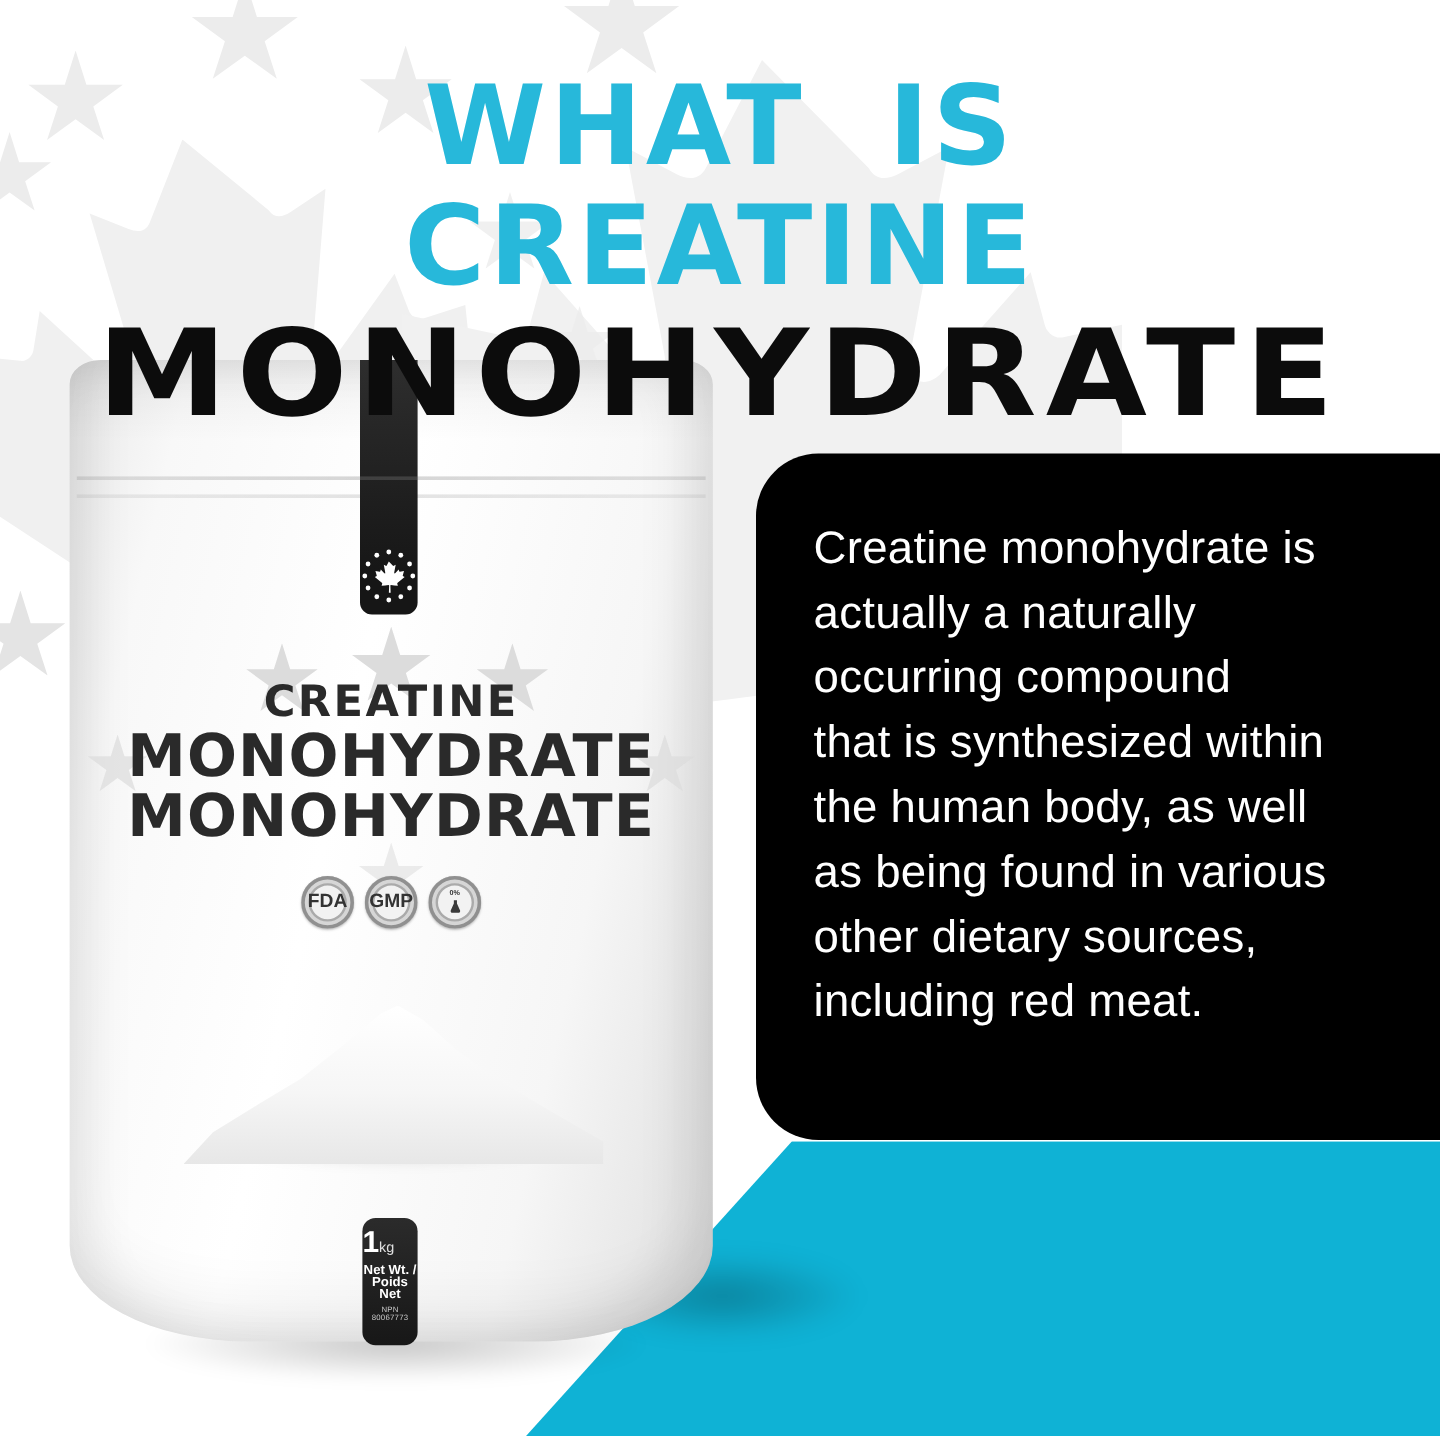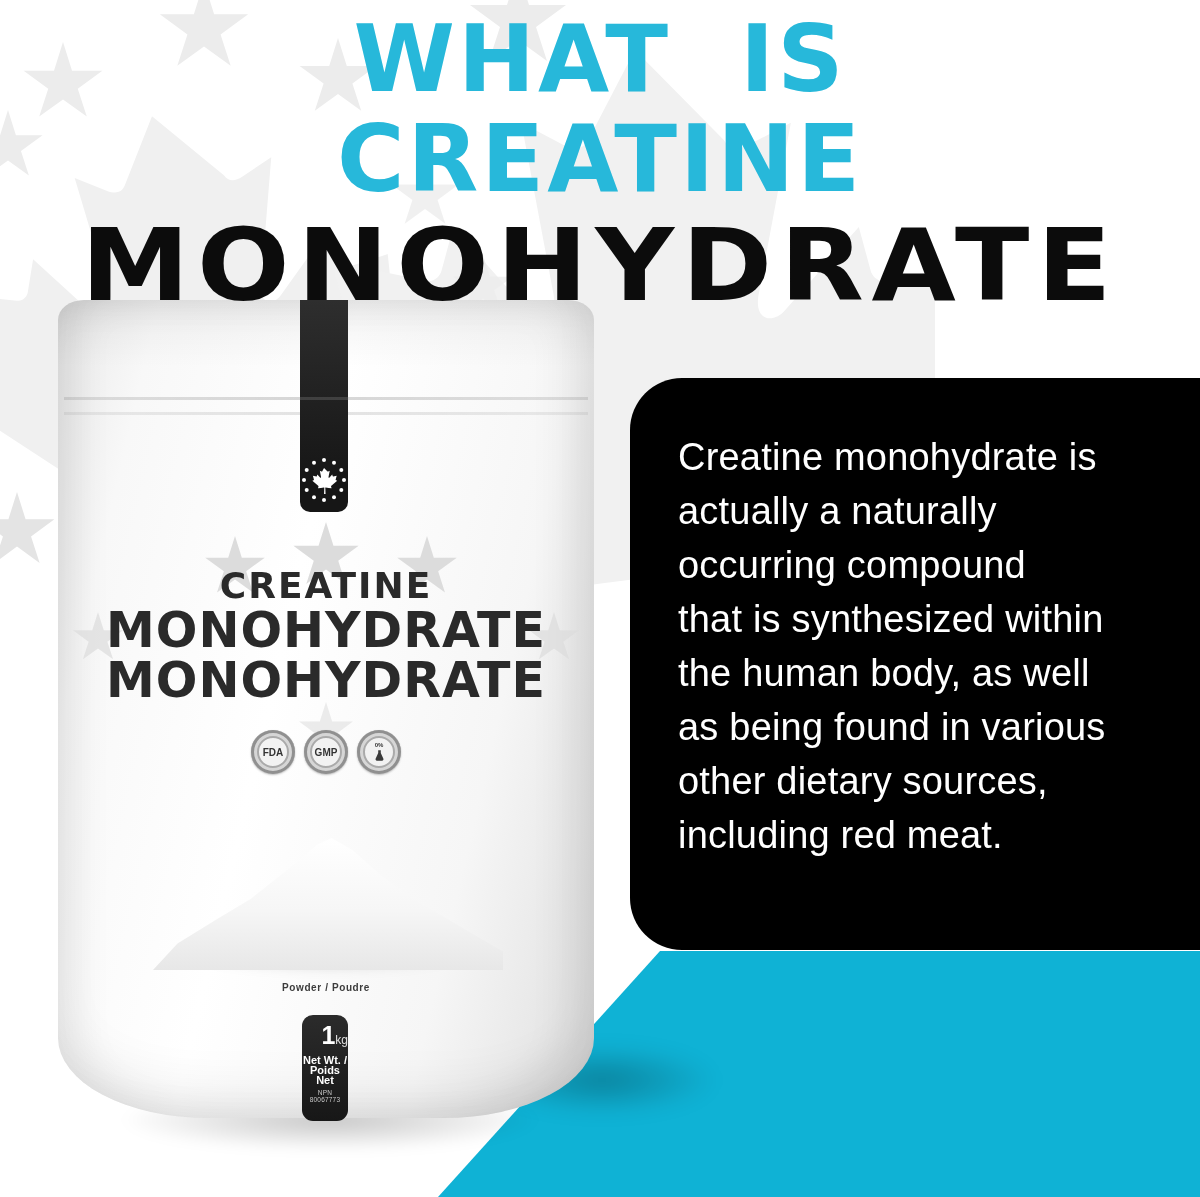--- a/index.html
+++ b/index.html
@@ -11,21 +11,21 @@
   .bg-leaf{position:absolute;z-index:0;}
   .star{
     position:absolute;z-index:0;background:#ececec;
     clip-path:polygon(50% 0%,61% 35%,98% 35%,68% 57%,79% 91%,50% 70%,21% 91%,32% 57%,2% 35%,39% 35%);
   }
   .bag-star{background:#dcdcdc;z-index:2;}
   
   .heading{position:absolute;left:0;right:0;top:14px;text-align:center;z-index:4;
     font-family:"DejaVu Sans","Liberation Sans",sans-serif;font-weight:900;line-height:1;}
   .heading .cyan{color:#27b8da;font-size:92px;letter-spacing:3px;}
-  .heading .l1{word-spacing:34px;}
+  .heading .l1{word-spacing:34px;margin-top:46px;}
   .heading .l2{margin-top:8px;}
   .heading .l3{
     color:#0c0c0c;font-size:100px;letter-spacing:7px;margin-top:10px;
     transform:scaleX(1.09);transform-origin:50% 50%;white-space:nowrap;
   }
   
   .wedge{
     position:absolute;left:0;top:951px;width:1200px;height:246px;z-index:1;
     background:#0fb2d5;
     clip-path:polygon(55% 0%,100% 0%,100% 100%,36.5% 100%);
@@ -82,42 +82,42 @@
   .bag-title .small{font-size:36px;line-height:40px;letter-spacing:2px;}
   .bag-title .big{font-size:49px;line-height:50px;letter-spacing:1px;}
   .badges{position:absolute;left:0;right:0;top:430px;display:flex;justify-content:center;gap:9px;z-index:3;}
   .badge{
     width:44px;height:44px;border-radius:50%;
     background:#f2f2f2;
     box-shadow:inset 0 0 0 3px #909090,inset 0 0 0 6px #d6d6d6,inset 0 0 0 8px #aaaaaa,0 1px 2px rgba(0,0,0,0.25);
     display:flex;flex-direction:column;align-items:center;justify-content:center;
     color:#333;font-weight:700;
   }
-  .badge .lbl{font-size:10px;letter-spacing:0;}
+  .badge .lbl{font-size:16px;letter-spacing:0;}
   .badge .pct{font-size:6px;line-height:6px;margin-bottom:1px;}
   
   .powder{
     position:absolute;left:95px;top:538px;width:350px;height:132px;z-index:3;
     background:linear-gradient(180deg,#ffffff 0%,#f6f6f6 55%,#e7e7e7 100%);
     clip-path:polygon(0% 100%,7% 80%,18% 62%,28% 46%,38% 25%,47% 5%,51% 0%,57% 9%,65% 28%,75% 47%,87% 66%,100% 86%,100% 100%);
   }
   .powder-base{
     position:absolute;left:80px;top:640px;width:380px;height:40px;z-index:2;
     background:radial-gradient(ellipse 50% 50% at 50% 50%,rgba(0,0,0,0.13),rgba(0,0,0,0) 70%);
     filter:blur(4px);
   }
   .powder-label{
     position:absolute;left:0;right:0;top:682px;text-align:center;z-index:3;
     font-size:10px;font-weight:700;color:#3c3c3c;letter-spacing:0.6px;
   }
   
   .weight-tab{
     position:absolute;left:244px;top:715px;width:46px;height:106px;z-index:3;
     background:linear-gradient(180deg,#2b2b2b,#171717);border-radius:11px;
-    display:flex;flex-direction:column;align-items:flex-end;color:#fff;text-align:center;
+    display:flex;flex-direction:column;align-items:flex-start;color:#fff;text-align:center;
   }
   .weight-tab .wt{margin-top:8px;line-height:24px;}
   .weight-tab .val{font-size:25px;font-weight:700;}
   .weight-tab .unit{font-size:12px;font-weight:400;color:#e0e0e0;}
   .weight-tab .net{font-size:11px;font-weight:700;line-height:10px;margin-top:3px;white-space:pre-line;}
   .weight-tab .npn{font-size:6.5px;color:#c9c9c9;margin-top:4px;letter-spacing:0.2px;}
 </style>
 </head>
 <body>
 
@@ -211,21 +211,20 @@
         <span class="pct">0%</span>
         <svg width="13" height="13" viewBox="0 0 20 20">
           <path d="M8 2h4v4l4 9c.5 1.5-.5 3-2 3H6c-1.5 0-2.5-1.5-2-3l4-9z" fill="#3a3a3a"></path>
         </svg>
       </div>
     </div>
 
     <div class="powder-base"></div>
     <div class="powder"></div>
 
-    <div class="powder-label">Powder / Poudre</div>
 
     <div class="weight-tab">
       <div class="wt">
         <span class="val">1</span><span class="unit">kg</span>
       </div>
       <div class="net">Net Wt. /
 Poids Net</div>
       <div class="npn">NPN 80067773</div>
     </div>
   </div>

